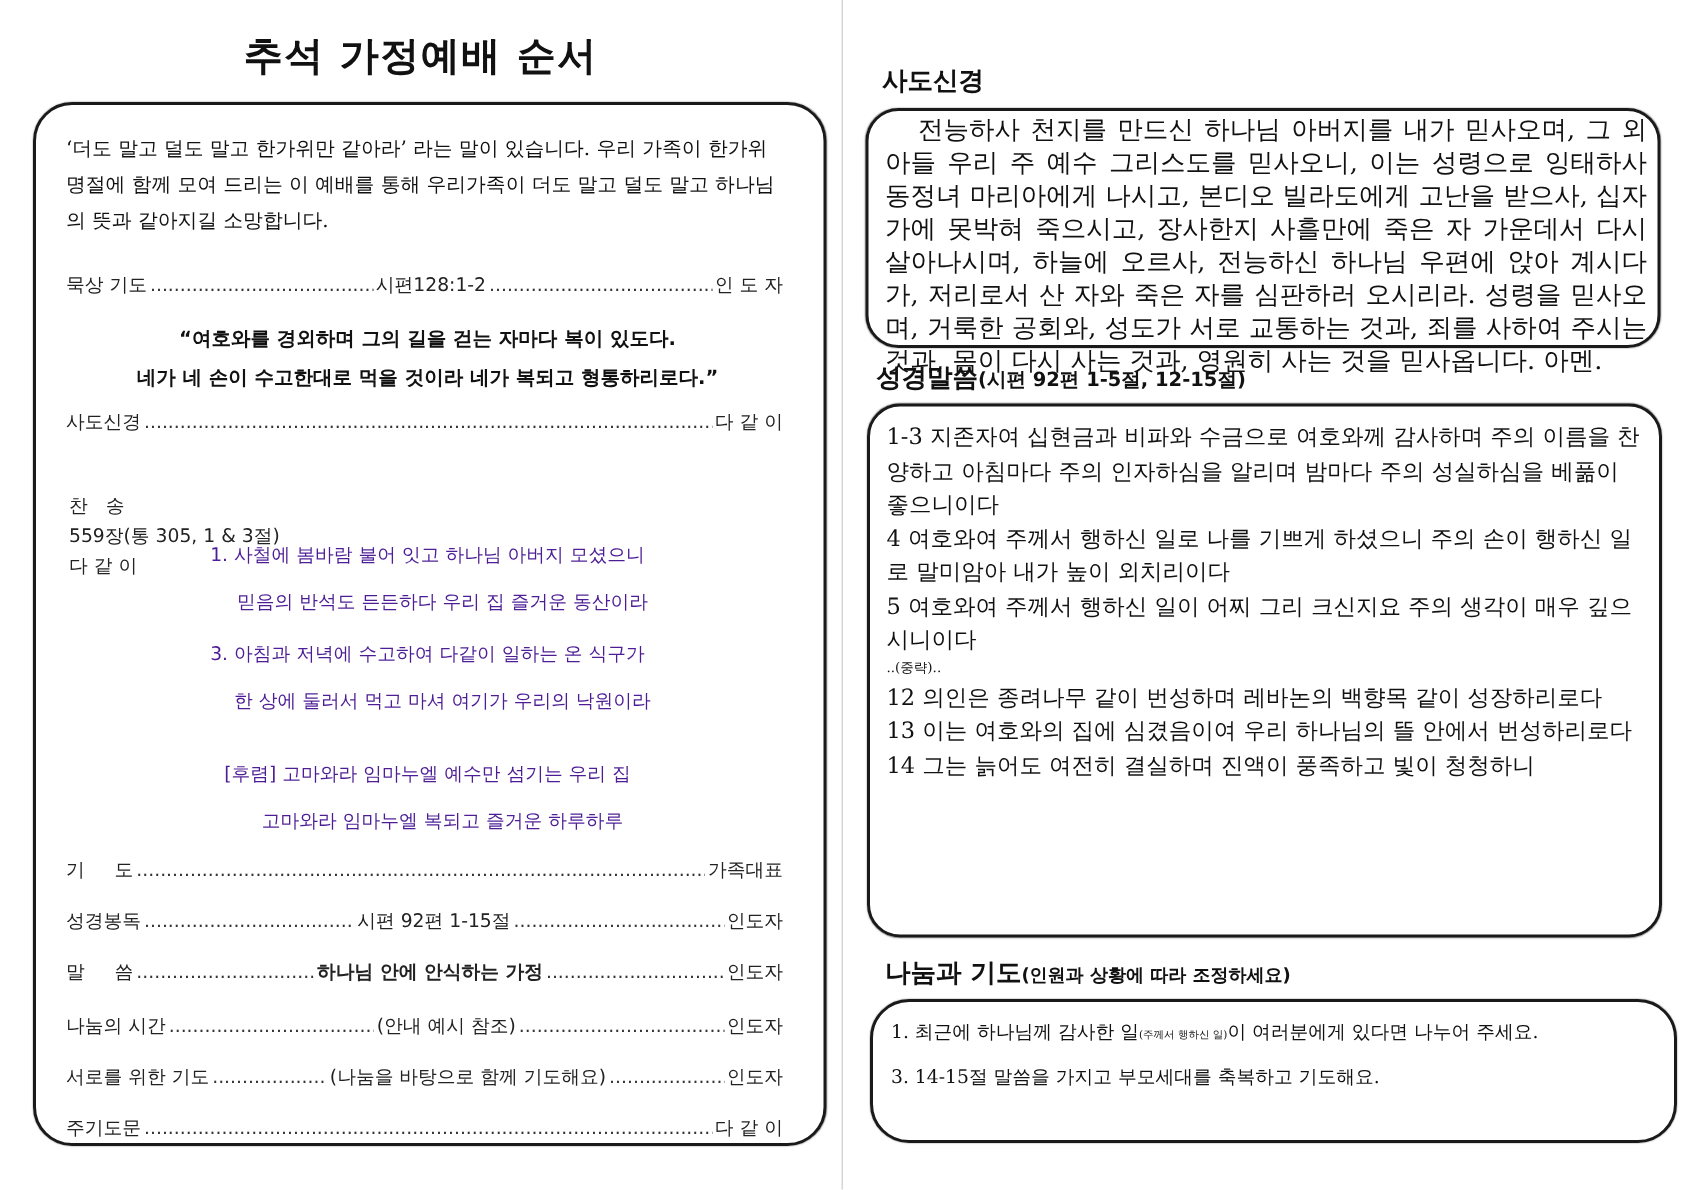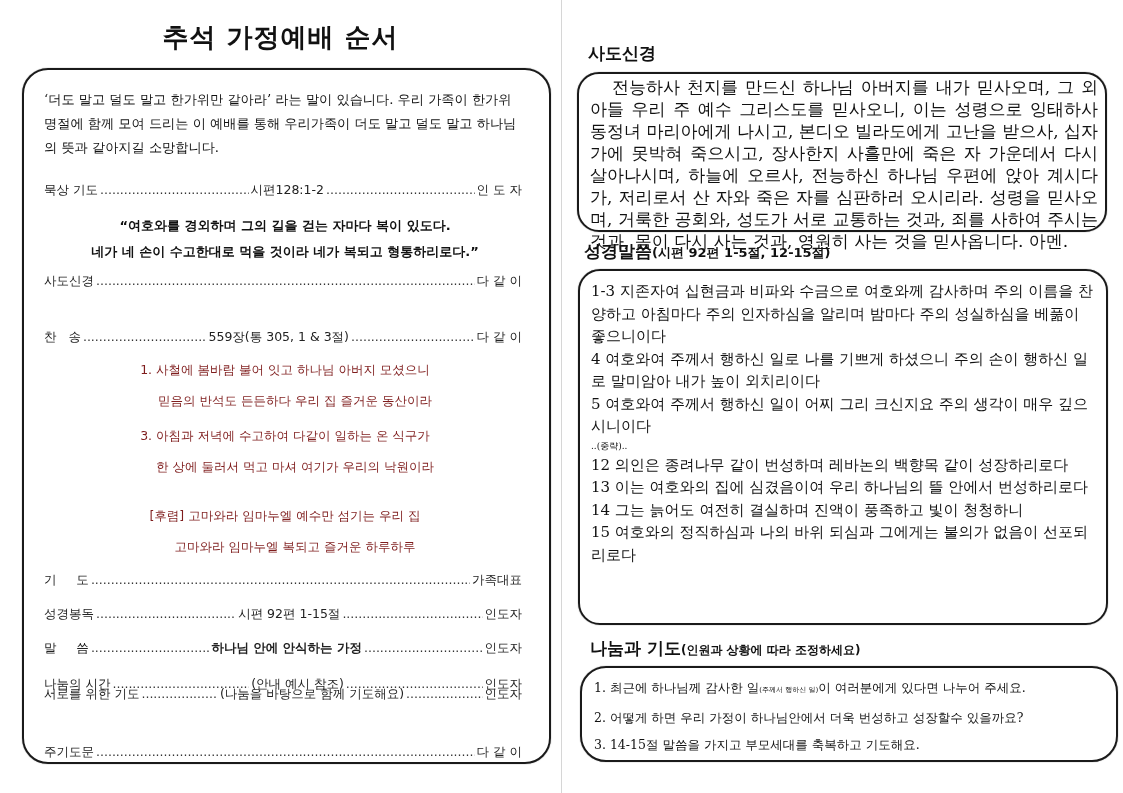--- a/index.html
+++ b/index.html
@@ -13,21 +13,21 @@
   .intro { position:absolute; left:44px; top:88px; width:484px; font-size:13.2px; line-height:24px;
            font-family:"DejaVu Serif", serif; }
   .row { position:absolute; left:44px; width:478px; font-size:12.5px; height:20px; line-height:20px;
          display:flex; align-items:baseline; color:#222; }
   .row .lbl { white-space:pre; }
   .row .dots { flex:1; overflow:hidden; white-space:nowrap; color:#333; letter-spacing:0px; margin:0 2px; }
   .row .dots::after { content:"..........................................................................................................................................................................................................................................................................................................."; }
   .row .mid { white-space:pre; }
   .row .who { white-space:pre; }
   .row .mid.bold { font-weight:bold; }
-  .center-line { position:absolute; left:30px; width:510px; text-align:center; font-size:12.5px; color:#7f1d1d; }
+  .center-line { position:absolute; left:30px; width:510px; text-align:center; font-size:12.5px; color:#4c1d95; }
   .quote { font-weight:bold; font-size:13px; color:#111; }
   .sec-h { position:absolute; font-size:17px; font-weight:bold; }
   .sec-h .sub { font-size:13px; font-weight:bold; }
   .creed { position:absolute; left:590px; top:76px; width:508px; font-family:"DejaVu Serif", serif;
            font-size:17px; line-height:22px; text-align:justify; }
   .verses { position:absolute; left:591px; top:280px; width:506px; font-family:"DejaVu Serif", serif;
             font-size:15px; line-height:22.5px; }
   .verses .small { font-size:9px; line-height:16px; }
   .qa { position:absolute; left:594px; top:674px; width:510px; font-family:"DejaVu Serif", serif;
         font-size:12.5px; line-height:27px; }
@@ -50,21 +50,21 @@
     <span class="dots"></span>
     <span class="who">인 도 자</span>
 </div>
 <div class="center-line quote" style="top:217px;">“여호와를 경외하며 그의 길을 걷는 자마다 복이 있도다.</div>
 <div class="center-line quote" style="top:243px;">네가 네 손이 수고한대로 먹을 것이라 네가 복되고 형통하리로다.”</div>
 <div class="row" style="top:271px;">
   <span class="lbl">사도신경</span>
     <span class="dots"></span>
     <span class="who">다 같 이</span>
 </div>
-<div class="row" style="top:327px;">
+<div class="row" style="top:327px;flex-direction:column;">
   <span class="lbl">찬   송</span>
     <span class="dots"></span>
     <span class="mid">559장(통 305, 1 &amp; 3절)</span>
     <span class="dots"></span>
     <span class="who">다 같 이</span>
 </div>
 
 <div class="center-line" style="top:362px;">1. 사철에 봄바람 불어 잇고 하나님 아버지 모셨으니</div>
 <div class="center-line" style="top:393px;left:40px;">믿음의 반석도 든든하다 우리 집 즐거운 동산이라</div>
 <div class="center-line" style="top:428px;">3. 아침과 저녁에 수고하여 다같이 일하는 온 식구가</div>
@@ -91,21 +91,21 @@
     <span class="dots"></span>
     <span class="who">인도자</span>
 </div>
 <div class="row" style="top:674px;">
   <span class="lbl">나눔의 시간</span>
     <span class="dots"></span>
     <span class="mid">(안내 예시 참조)</span>
     <span class="dots"></span>
     <span class="who">인도자</span>
 </div>
-<div class="row" style="top:684px;">
+<div class="row" style="top:708px;">
   <span class="lbl">서로를 위한 기도</span>
     <span class="dots"></span>
     <span class="mid">(나눔을 바탕으로 함께 기도해요)</span>
     <span class="dots"></span>
     <span class="who">인도자</span>
 </div>
 <div class="row" style="top:742px;">
   <span class="lbl">주기도문</span>
     <span class="dots"></span>
     <span class="who">다 같 이</span>
@@ -120,24 +120,22 @@
 </div>
 <div class="box" style="left:578px;top:269px;width:530px;height:356px;border-radius:22px;"></div>
 <div class="verses">
   <div>1-3 지존자여 십현금과 비파와 수금으로 여호와께 감사하며 주의 이름을 찬양하고 아침마다 주의 인자하심을 알리며 밤마다 주의 성실하심을 베풂이 좋으니이다</div>
   <div>4 여호와여 주께서 행하신 일로 나를 기쁘게 하셨으니 주의 손이 행하신 일로 말미암아 내가 높이 외치리이다</div>
   <div>5 여호와여 주께서 행하신 일이 어찌 그리 크신지요 주의 생각이 매우 깊으시니이다</div>
   <div class="small">..(중략)..</div>
   <div>12 의인은 종려나무 같이 번성하며 레바논의 백향목 같이 성장하리로다</div>
   <div>13 이는 여호와의 집에 심겼음이여 우리 하나님의 뜰 안에서 번성하리로다</div>
   <div>14 그는 늙어도 여전히 결실하며 진액이 풍족하고 빛이 청청하니</div>
-  <div>15 여호와의 정직하심과 나의 바위 되심과 그에게는 불의가 없음이 선포되리로다</div>
 </div>
 
 <div class="sec-h" style="left:590px;top:637px;">
   <span>나눔과 기도</span><span class="sub" style="font-size:12px;">(인원과 상황에 따라 조정하세요)</span>
 </div>
 <div class="box" style="left:580px;top:666px;width:538px;height:96px;border-radius:26px;"></div>
 <div class="qa">
   <div><span>1.  최근에 하나님께 감사한 일</span><span class="tiny">(주께서 행하신 일)</span><span>이 여러분에게 있다면 나누어 주세요.</span></div>
-  <div>2. 어떻게 하면 우리 가정이 하나님안에서 더욱 번성하고 성장할수 있을까요?</div>
   <div>3. 14-15절 말씀을 가지고 부모세대를 축복하고 기도해요.</div>
 </div>
 
 </body></html>

